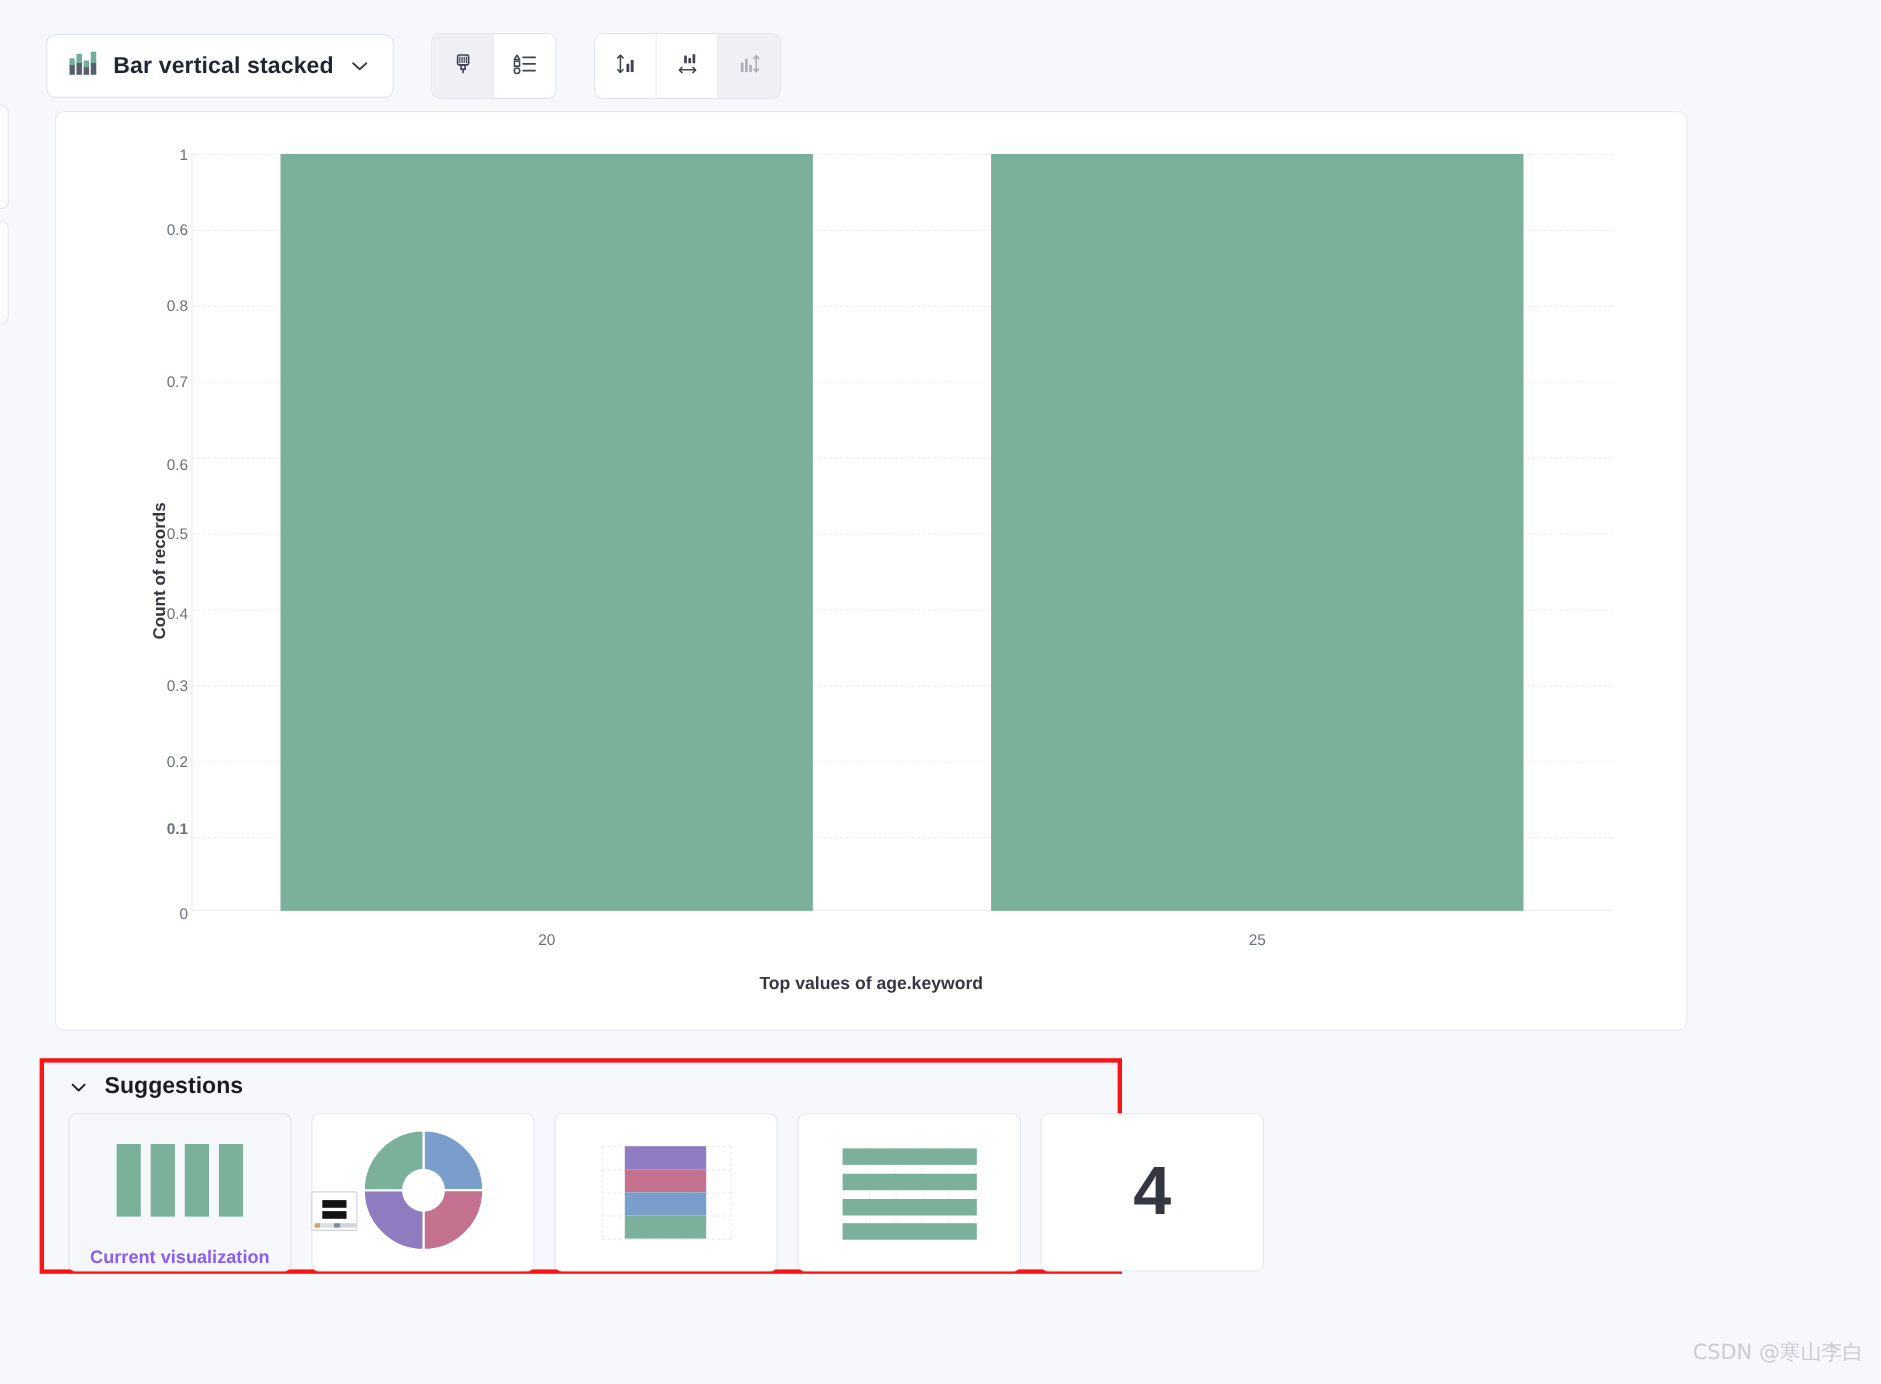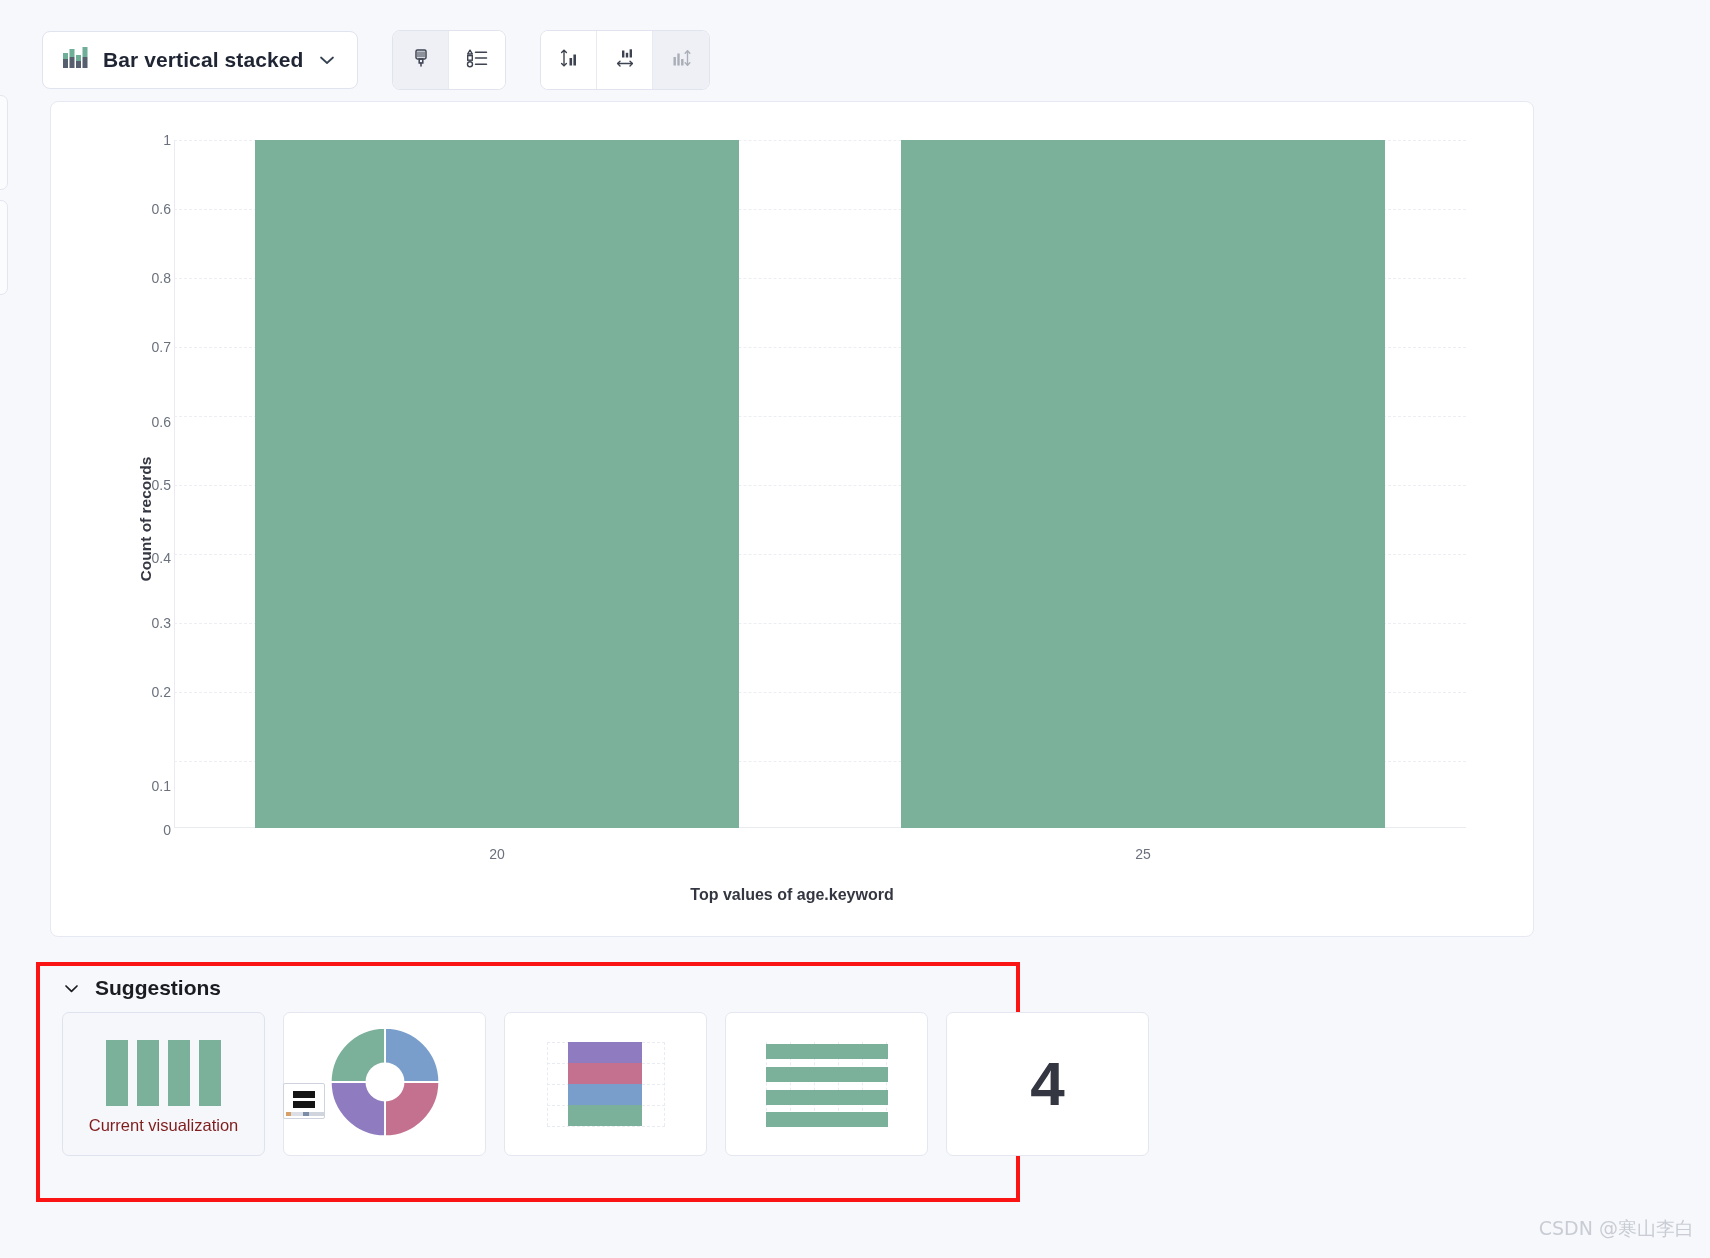--- a/index.html
+++ b/index.html
@@ -95,21 +95,21 @@
     font-size: 14px; color: #6a717d;
   }
   #x-axis-title {
     position: absolute; left: 0; right: 0; bottom: 32px;
     text-align: center; font-size: 16px; font-weight: 700; color: #343741;
   }
 
   
   #suggestions-panel {
     position: absolute; left: 36px; top: 962px;
-    width: 984px; height: 240px;
+    width: 984px; height: 196px;
     background: #f7f8fc;
     border: 4px solid #fa1414;
   }
   #sugg-header {
     position: absolute; left: 22px; top: 10px;
     display: flex; align-items: center; gap: 14px; cursor: pointer;
   }
   #sugg-header .caret2 { width: 19px; height: 19px; }
   #sugg-title { font-size: 21px; font-weight: 700; color: #1a1c21; }
 
@@ -119,22 +119,22 @@
   }
   .sugg-card {
     width: 203px; height: 144px;
     border: 1px solid #e4e7ef; border-radius: 7px;
     background: #ffffff;
     display: flex; flex-direction: column; align-items: center;
     justify-content: center; cursor: pointer; position: relative;
   }
   .sugg-card.selected { background: #f6f7fb; border-color: #dfe3ee; }
   .sugg-card-label {
-    position: absolute; bottom: 20px; left: 0; right: 0;
-    text-align: center; font-size: 16.5px; font-weight: 400; color: #7f1d1d;
+    position: absolute; bottom: 2px; left: 0; right: 0;
+    text-align: center; font-size: 16.5px; font-weight: 700; color: #8b5cf6;
   }
 
   
   .mini-bars { display: flex; gap: 9px; align-items: flex-end; margin-bottom: 22px; }
   .mini-bars i { display: block; width: 22px; height: 66px; background: #7bb09b; }
 
   .mini-stacked { position: relative; width: 118px; height: 84px; }
   .mini-stacked .grid-h {
     position: absolute; left: 0; right: 0; border-top: 1px dashed #e9ebf2;
   }
@@ -272,21 +272,21 @@
       <div id="ytick-col">
           <div class="ytick" style="top: 38px;">1</div>
           <div class="ytick" style="top: 107px;">0.6</div>
           <div class="ytick" style="top: 176px;">0.8</div>
           <div class="ytick" style="top: 245px;">0.7</div>
           <div class="ytick" style="top: 320px;">0.6</div>
           <div class="ytick" style="top: 383px;">0.5</div>
           <div class="ytick" style="top: 435px; margin-top: 21px;">0.4</div>
           <div class="ytick" style="top: 521px;">0.3</div>
           <div class="ytick" style="top: 590px;">0.2</div>
-          <div class="ytick" style="top: 684px;">0.1</div>
+          <div class="ytick" style="top: 651px; font-weight: bold;">0.1</div>
           <div class="ytick" style="top: 728px;">0</div>
         </div>
 
       <div id="plot">
         <div id="axis-left"></div>
         <div id="axis-bottom"></div>
         <div id="gridlines">
             <div class="gridline" style="top: 0px;"></div>
             <div class="gridline" style="top: 69px;"></div>
             <div class="gridline" style="top: 138px;"></div>

